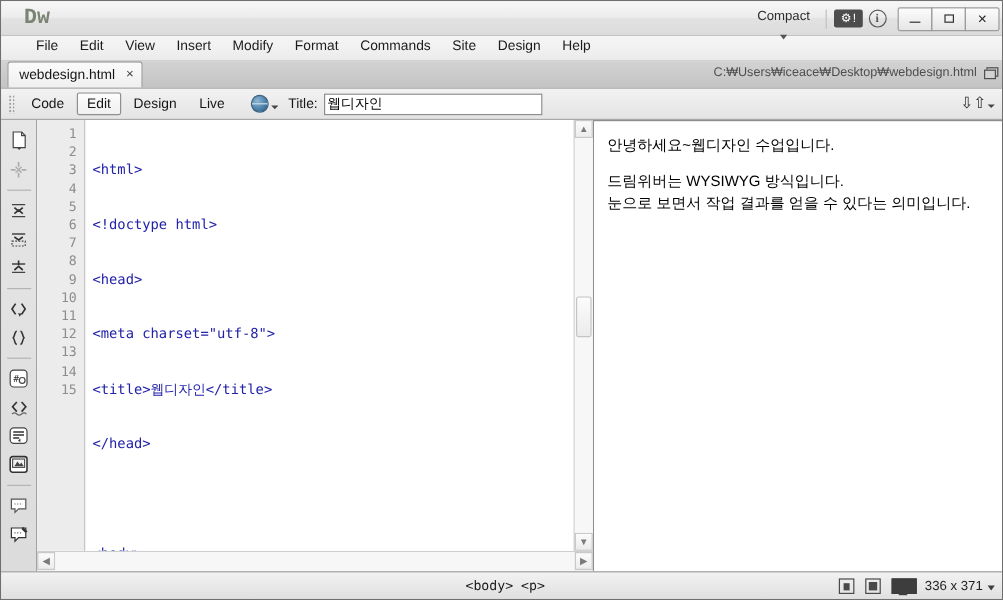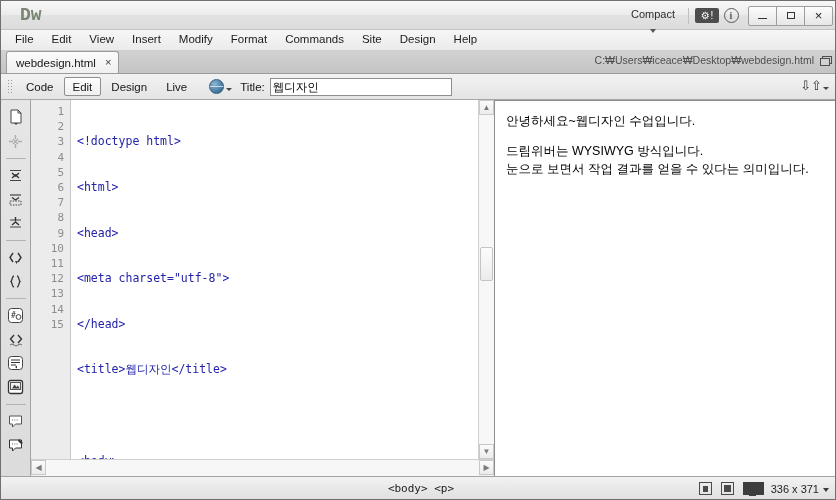--- a/index.html
+++ b/index.html
@@ -72,21 +72,21 @@
   .wbtn:last-child{ border-top-right-radius:2px; border-bottom-right-radius:2px;}
   .min-g { width:9px;height:1px;background:#333; margin-top:6px; }
   .max-g { width:8px;height:7px;border:1.4px solid #333; }
   .close-g { font-size:13px; line-height:1; color:#222; font-family:"Liberation Sans",sans-serif;}
 
   
   .menubar {
     height: 21px; flex: 0 0 21px;
     background: linear-gradient(#f6f6f6,#ebebeb);
     border-bottom: 1px solid #cfcfcf;
-    display: flex; align-items: center; padding-left: 5px;
+    display: flex; align-items: center; padding-left: 20px;
   }
   .menu-item {
     font-size: 11.5px; color: #1c1c1c;
     padding: 2px 9px; line-height: 1;
   }
 
   
   .tabbar {
     height: 23px; flex:0 0 23px;
     background: linear-gradient(#d2d2d2,#c4c4c4);
@@ -447,26 +447,26 @@
           <div>8</div>
           <div>9</div>
           <div>10</div>
           <div>11</div>
           <div>12</div>
           <div>13</div>
           <div>14</div>
           <div>15</div>
         </div>
         <div class="codetext">
+          <div class="tag">&lt;html&gt;</div>
           <div class="tag">&lt;!doctype html&gt;</div>
-          <div class="tag">&lt;html&gt;</div>
           <div class="tag">&lt;head&gt;</div>
           <div class="tag">&lt;meta charset="utf-8"&gt;</div>
+          <div class="tag">&lt;title&gt;웹디자인&lt;/title&gt;</div>
           <div class="tag">&lt;/head&gt;</div>
-          <div class="tag">&lt;title&gt;웹디자인&lt;/title&gt;</div>
           <div class="tag">&nbsp;</div>
           <div class="tag">&lt;body&gt;</div>
           
           
           
           
           
           
           
         </div>

